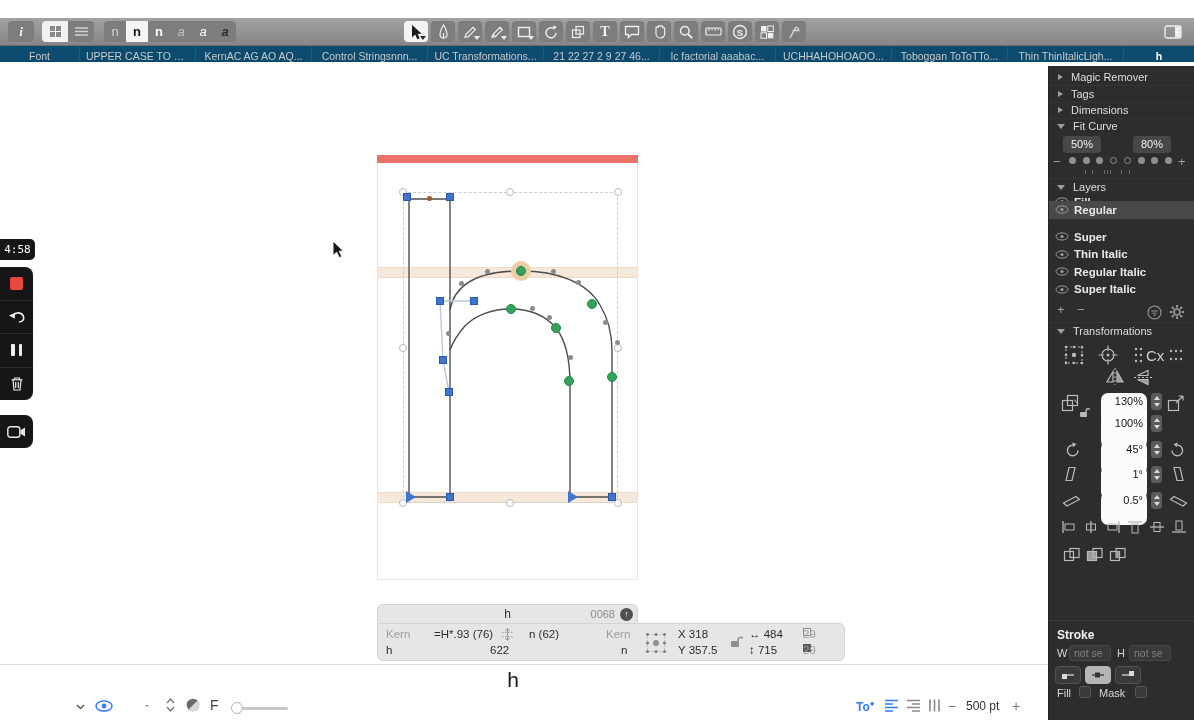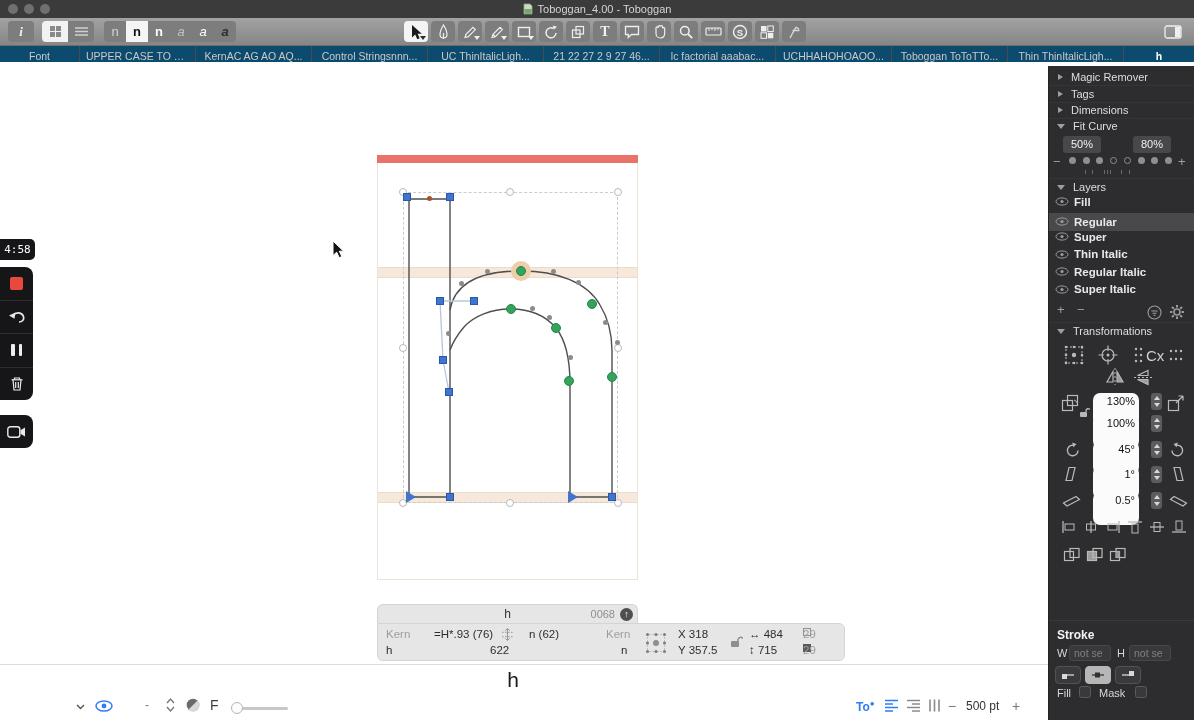--- a/index.html
+++ b/index.html
@@ -109,49 +109,40 @@
   .fcfield{position:absolute;width:38px;height:17px;background:#48484a;border-radius:3px;color:#f0f0f0;
            font-size:11px;line-height:17px;text-align:center;}
   .dot{position:absolute;width:7px;height:7px;border-radius:50%;background:#8f8f8f;}
   .dot.hol{background:transparent;border:1.3px solid #8f8f8f;box-sizing:border-box;}
   .tick{position:absolute;width:1px;height:4px;background:#6a6a6a;}
   .pm{position:absolute;color:#9f9f9f;font-size:13px;}
   .layerrow{position:absolute;left:0;width:146px;height:17.5px;display:flex;align-items:center;}
   .layerrow.sel{background:#49494b;}
   .layerrow .nm{margin-left:5px;font-size:11.5px;font-weight:600;color:#e8e8e8;}
   .layerrow svg{margin-left:6px;}
-  .tfield{position:absolute;left:44px;width:46px;height:33px;background:#fbfbfb;border-radius:7px;
+  .tfield{position:absolute;left:52px;width:46px;height:33px;background:#fbfbfb;border-radius:7px;
           color:#111;font-size:11px;line-height:17px;text-align:right;padding-right:4px;box-sizing:border-box;}
   .stepper{position:absolute;left:102px;width:11px;height:17px;background:#5c5c5e;border-radius:3px;}
   .stepper:before,.stepper:after{content:"";position:absolute;left:2.5px;width:0;height:0;
           border-left:3px solid transparent;border-right:3px solid transparent;}
   .stepper:before{top:3px;border-bottom:4px solid #d9d9d9;}
   .stepper:after{bottom:3px;border-top:4px solid #d9d9d9;}
   .strokehdr{position:absolute;left:8px;font-size:12px;font-weight:bold;color:#f2f2f2;}
   .whfield{position:absolute;width:42px;height:16px;background:#39393b;border:1px solid #474749;border-radius:3px;
            color:#808080;font-size:10.5px;line-height:15px;padding-left:4px;box-sizing:border-box;}
   .sbtn{position:absolute;width:26px;height:18px;background:#3a3a3c;border:1px solid #525254;border-radius:4px;
         box-sizing:border-box;display:flex;align-items:center;justify-content:center;}
   .sbtn.on{background:#b6b6b6;border-color:#b6b6b6;}
   .cb{position:absolute;width:12px;height:12px;background:#39393b;border:1px solid #5a5a5c;border-radius:2.5px;box-sizing:border-box;}
 </style>
 </head>
 <body>
 
 <div class="page">
 
-  <div class="titlebar">
-    <span class="light" style="left:8px"></span>
-    <span class="light" style="left:24px"></span>
-    <span class="light" style="left:40px"></span>
-    <div class="title"><span class="docicon"><svg width="10" height="12">
-            <path d="M1,1 h6 l2,2 v8 h-8 Z" fill="#cfd6cb" stroke="#9aa096" stroke-width="0.8"></path>
-            <rect x="1.5" y="6" width="7" height="4.8" fill="#6fae62"></rect>
-          </svg></span><span>Toboggan_4.00 - Toboggan</span></div>
-  </div>
 
   <div class="toolbar">
     <div class="tbtn" style="left:8px;width:26px;color:#f2f2f2;font:italic bold 13px 'Liberation Serif',serif;">i</div>
     <div class="seg" style="left:42px;width:52px;">
       <div class="segcell on">
         <svg width="13" height="13">
             <g fill="#8a8a8a">
               <rect x="1" y="1" width="5" height="5"></rect>
               <rect x="7" y="1" width="5" height="5"></rect>
               <rect x="1" y="7" width="5" height="5"></rect>
@@ -270,21 +261,21 @@
           <rect x="11" y="2" width="5.5" height="10" fill="#efefef"></rect>
         </svg>
     </div>
   </div>
 
   <div class="tabbar" id="tabbar">
       <div class="tab w-first">Font</div>
       <div class="tab">UPPER CASE TO H...</div>
       <div class="tab">KernAC AG AO AQ...</div>
       <div class="tab">Control Stringsnnn...</div>
-      <div class="tab">UC ThinItalicLigh...</div>
+      <div class="tab">UC Transformations...</div>
       <div class="tab">21 22 27 2 9 27 46...</div>
       <div class="tab">lc factorial aaabac...</div>
       <div class="tab">UCHHAHOHOAOO...</div>
       <div class="tab">Toboggan ToToTTo...</div>
       <div class="tab">Thin ThinItalicLigh...</div>
       <div class="tab w-last active">h</div>
     </div>
 
   <div class="glyphbox"></div>
   <div class="redbar"></div>
@@ -529,21 +520,21 @@
       <span class="lbl">Layers</span>
     </div>
     <div id="layers">
         <div class="layerrow" style="top: 127px;">
           <svg width="14" height="9">
             <ellipse cx="7" cy="4.5" rx="6" ry="3.6" fill="none" stroke="#9a9a9a" stroke-width="1"></ellipse>
             <circle cx="7" cy="4.5" r="1.6" fill="#9a9a9a"></circle>
           </svg>
           <span class="nm">Fill</span>
         </div>
-        <div class="layerrow sel" style="top: 147px; text-align: right;">
+        <div class="layerrow sel" style="top: 135px; text-align: right;">
           <svg width="14" height="9">
             <ellipse cx="7" cy="4.5" rx="6" ry="3.6" fill="none" stroke="#9a9a9a" stroke-width="1"></ellipse>
             <circle cx="7" cy="4.5" r="1.6" fill="#9a9a9a"></circle>
           </svg>
           <span class="nm">Regular</span>
         </div>
         <div class="layerrow" style="top: 162px;">
           <svg width="14" height="9">
             <ellipse cx="7" cy="4.5" rx="6" ry="3.6" fill="none" stroke="#9a9a9a" stroke-width="1"></ellipse>
             <circle cx="7" cy="4.5" r="1.6" fill="#9a9a9a"></circle>

